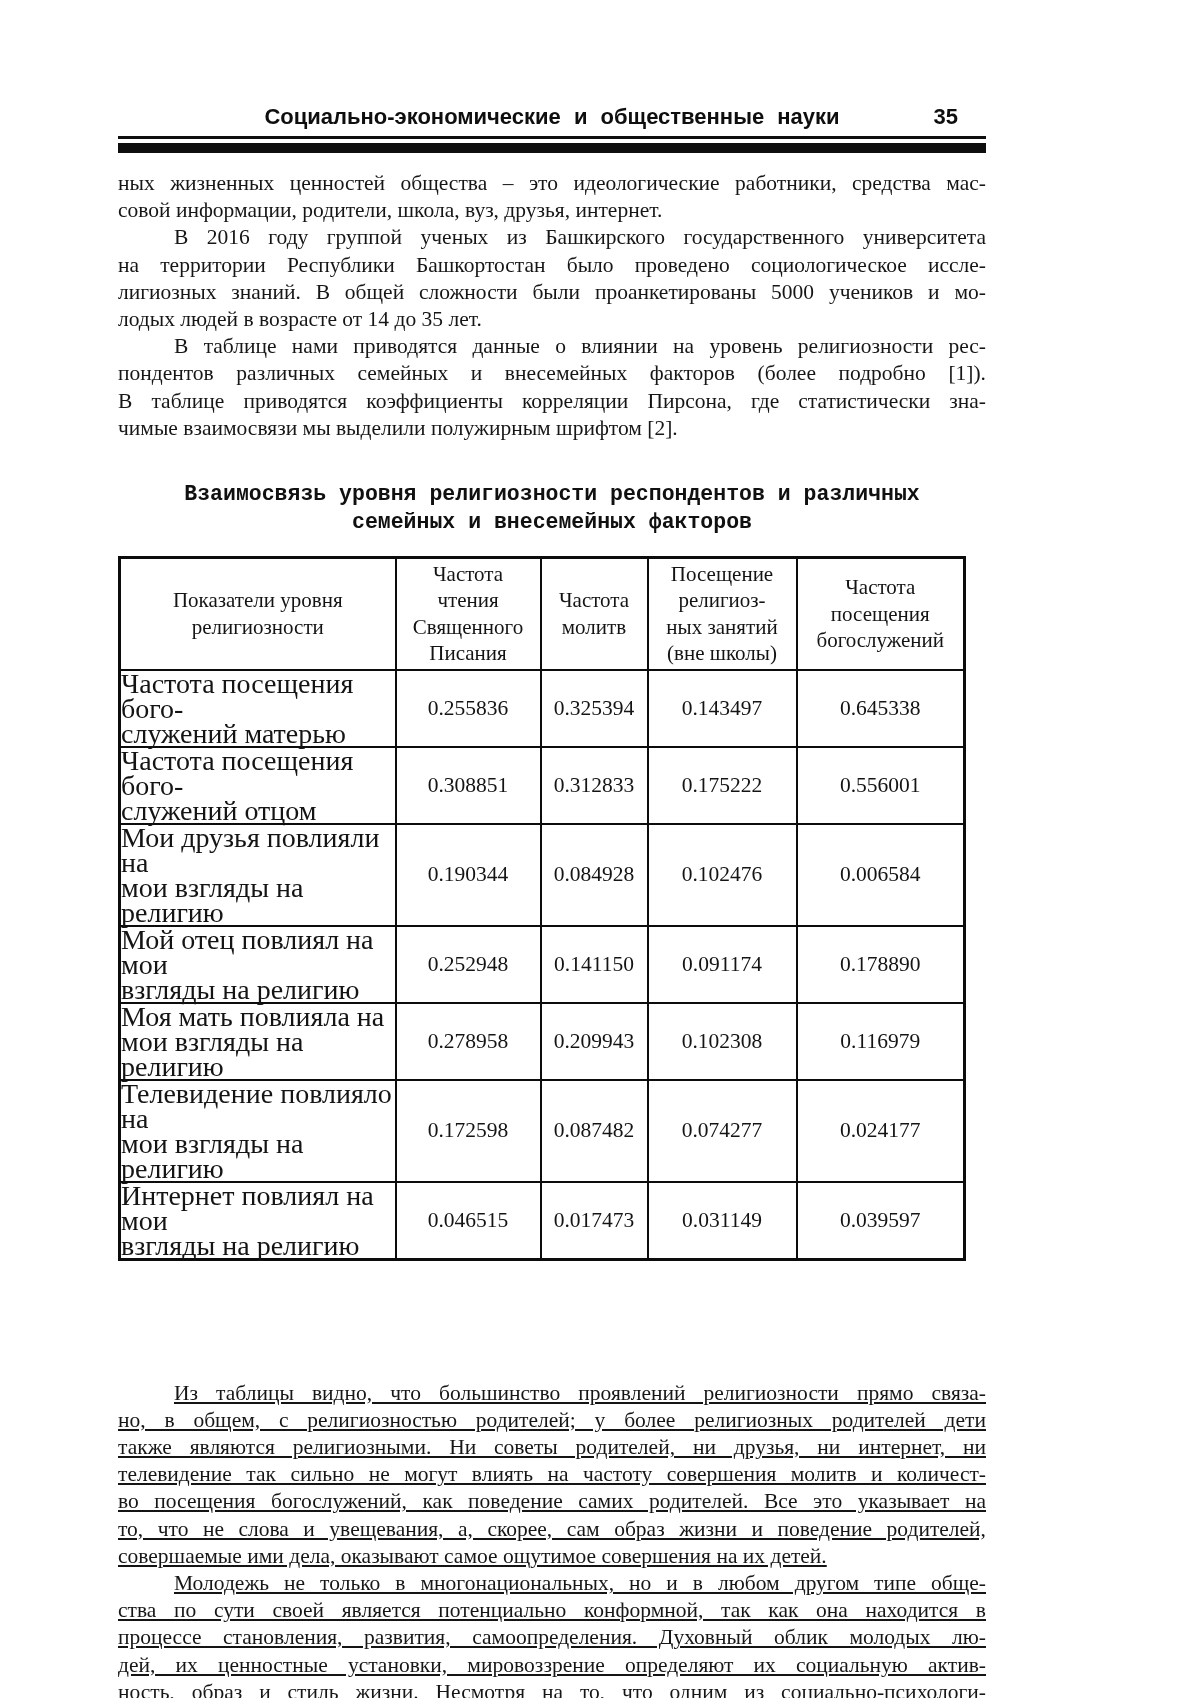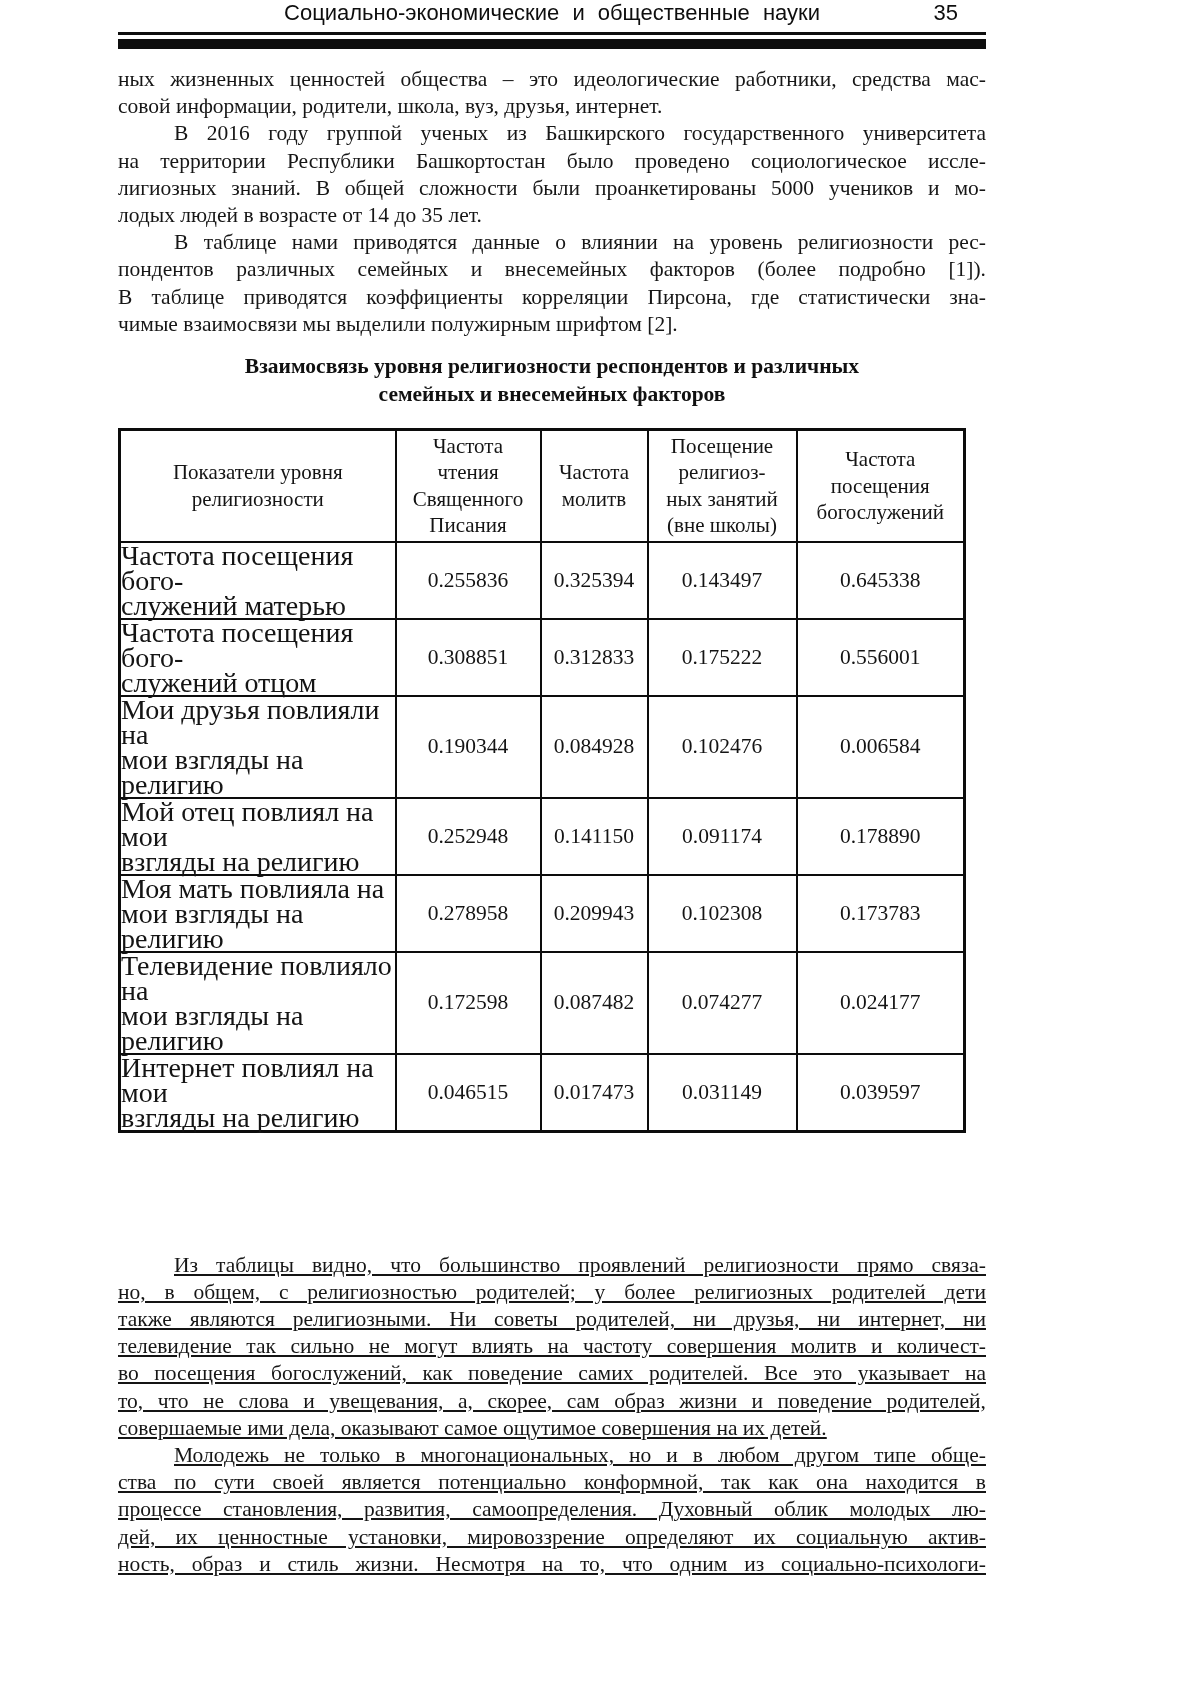--- a/index.html
+++ b/index.html
@@ -16,24 +16,25 @@
     font-family: "Liberation Serif", serif;
     overflow: hidden;
   }
   .content {
     margin-left: 118px;
     width: 868px;
   }
   
   .running-head {
     position: relative;
+    padding-top: 104px;
     height: 26px;
     line-height: 26px;
     font-family: "Liberation Sans", sans-serif;
-    font-weight: normal;
+    font-weight: bold;
     font-size: 22px;
     text-align: center;
     word-spacing: 7px;
     color: #0e0e0e;
   }
   .rh-num {
     position: absolute;
     right: 28px;
     bottom: 0;
     word-spacing: 0;
@@ -57,27 +58,28 @@
     text-align-last: justify;
     white-space: nowrap;
     color: #161616;
   }
   .ln.end {
     text-align-last: left;
   }
   .ln.ind { text-indent: 56px; }
   
   .tbl-caption {
-    margin-top: 14px;
+    margin-top: 38px;
     font-size: 21.5px;
     line-height: 28px;
     font-weight: bold;
     text-align: center;
     white-space: pre-line;
     color: #101010;
+    font-family: Liberation Mono, monospace;
   }
   
   table.corr {
     margin-top: 20px;
     border-collapse: collapse;
     table-layout: fixed;
     width: 845px;
     border: 3px solid #0c0c0c;
   }
   table.corr th, table.corr td {
@@ -202,21 +204,21 @@
           <td class="val">0.141150</td>
           <td class="val">0.091174</td>
           <td class="val">0.178890</td>
         </tr>
         <tr>
           <td class="label">Моя мать повлияла на
 мои взгляды на религию</td>
           <td class="val">0.278958</td>
           <td class="val">0.209943</td>
           <td class="val">0.102308</td>
-          <td class="val">0.173783</td>
+          <td class="val">0.116979</td>
         </tr>
         <tr>
           <td class="label">Телевидение повлияло на
 мои взгляды на религию</td>
           <td class="val">0.172598</td>
           <td class="val">0.087482</td>
           <td class="val">0.074277</td>
           <td class="val">0.024177</td>
         </tr>
         <tr>

